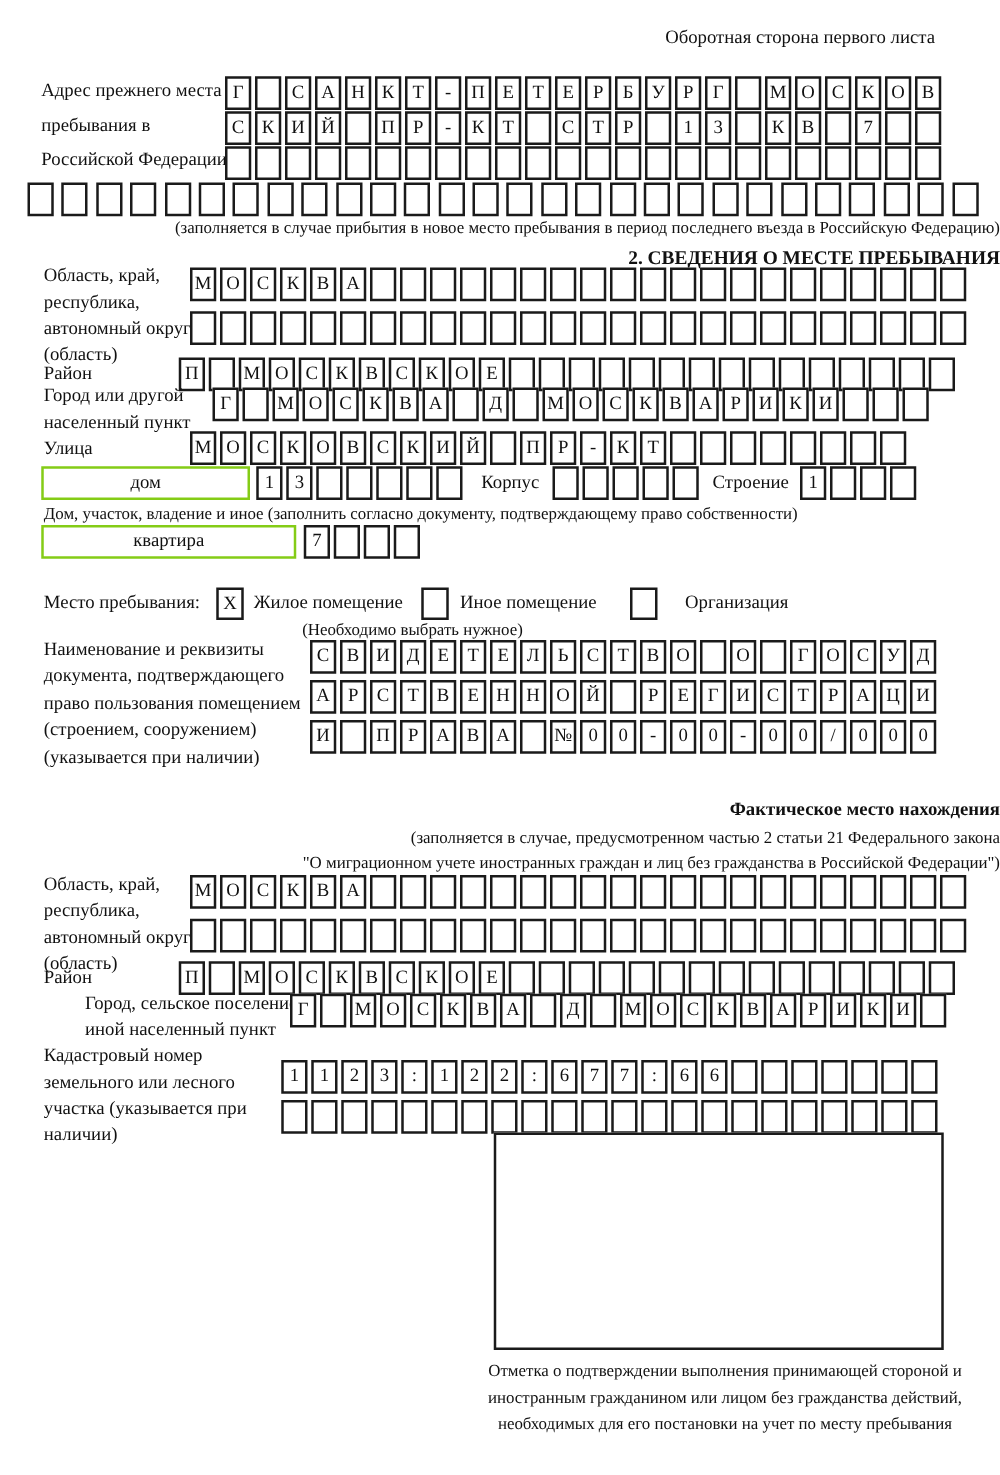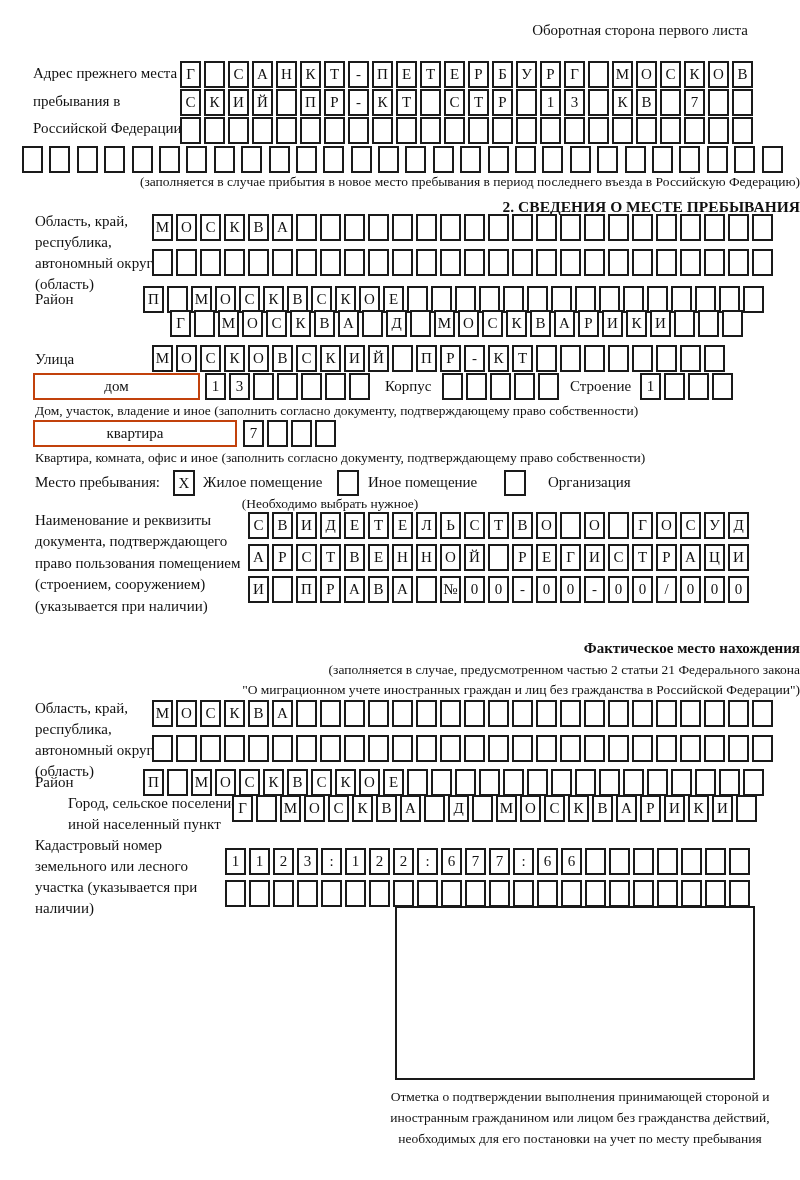--- a/index.html
+++ b/index.html
@@ -20,21 +20,21 @@
     flex:none;box-sizing:border-box;
     width:21px;height:27px;
     border:2px solid #1a1a1a;
     margin-right:3px;
     display:inline-flex;align-items:center;justify-content:center;
     font-size:15px;background:#fff;
   }
   .boxrow.spread .cell{margin-right:6.4px;}
   .bigbox{
     position:absolute;box-sizing:border-box;height:27px;
-    border:2px solid #c2410c;background:#fff;
+    border:2px solid #84cc16;background:#fff;
     display:flex;align-items:center;justify-content:center;
     font-size:15px;
     text-align:right;
   }
   .checkbox{
     position:absolute;box-sizing:border-box;
     width:22px;height:26px;border:2px solid #1a1a1a;background:#fff;
     display:flex;align-items:center;justify-content:center;font-size:15px;
   }
   .stamp{
@@ -243,20 +243,21 @@
       <span class="cell"></span>
       <span class="cell"></span>
       <span class="cell"></span>
       <span class="cell"></span>
       <span class="cell"></span>
       <span class="cell"></span>
       <span class="cell"></span>
       <span class="cell"></span>
     </div>
 
+  <div class="abs lbl" style="left:35px;top:307px;width:150px;">Город или другой населенный пункт</div>
   <div class="boxrow" style="left:170px;top:310px;">
       <span class="cell">Г</span>
       <span class="cell"></span>
       <span class="cell">М</span>
       <span class="cell">О</span>
       <span class="cell">С</span>
       <span class="cell">К</span>
       <span class="cell">В</span>
       <span class="cell">А</span>
       <span class="cell"></span>
@@ -332,21 +333,20 @@
     </div>
   <div class="abs note" style="left:35px;top:403px;">Дом, участок, владение и иное (заполнить согласно документу, подтверждающему право собственности)</div>
 
   <div class="bigbox" style="left:33px;top:420px;width:204px;">квартира</div>
   <div class="boxrow" style="left:243px;top:420px;">
       <span class="cell">7</span>
       <span class="cell"></span>
       <span class="cell"></span>
       <span class="cell"></span>
     </div>
-  <div class="abs note" style="left:35px;top:450px;">Квартира, комната, офис и иное (заполнить согласно документу, подтверждающему право собственности)</div>
 
   <div class="abs lbl" style="left:35px;top:472px;">Место пребывания:</div>
   <div class="checkbox" style="left:173px;top:470px;">
     <span>X</span>
   </div>
   <div class="abs lbl" style="left:203px;top:472px;">Жилое помещение</div>
   <div class="checkbox" style="left:337px;top:470px;">
     <span></span>
   </div>
   <div class="abs lbl" style="left:368px;top:472px;">Иное помещение</div>

